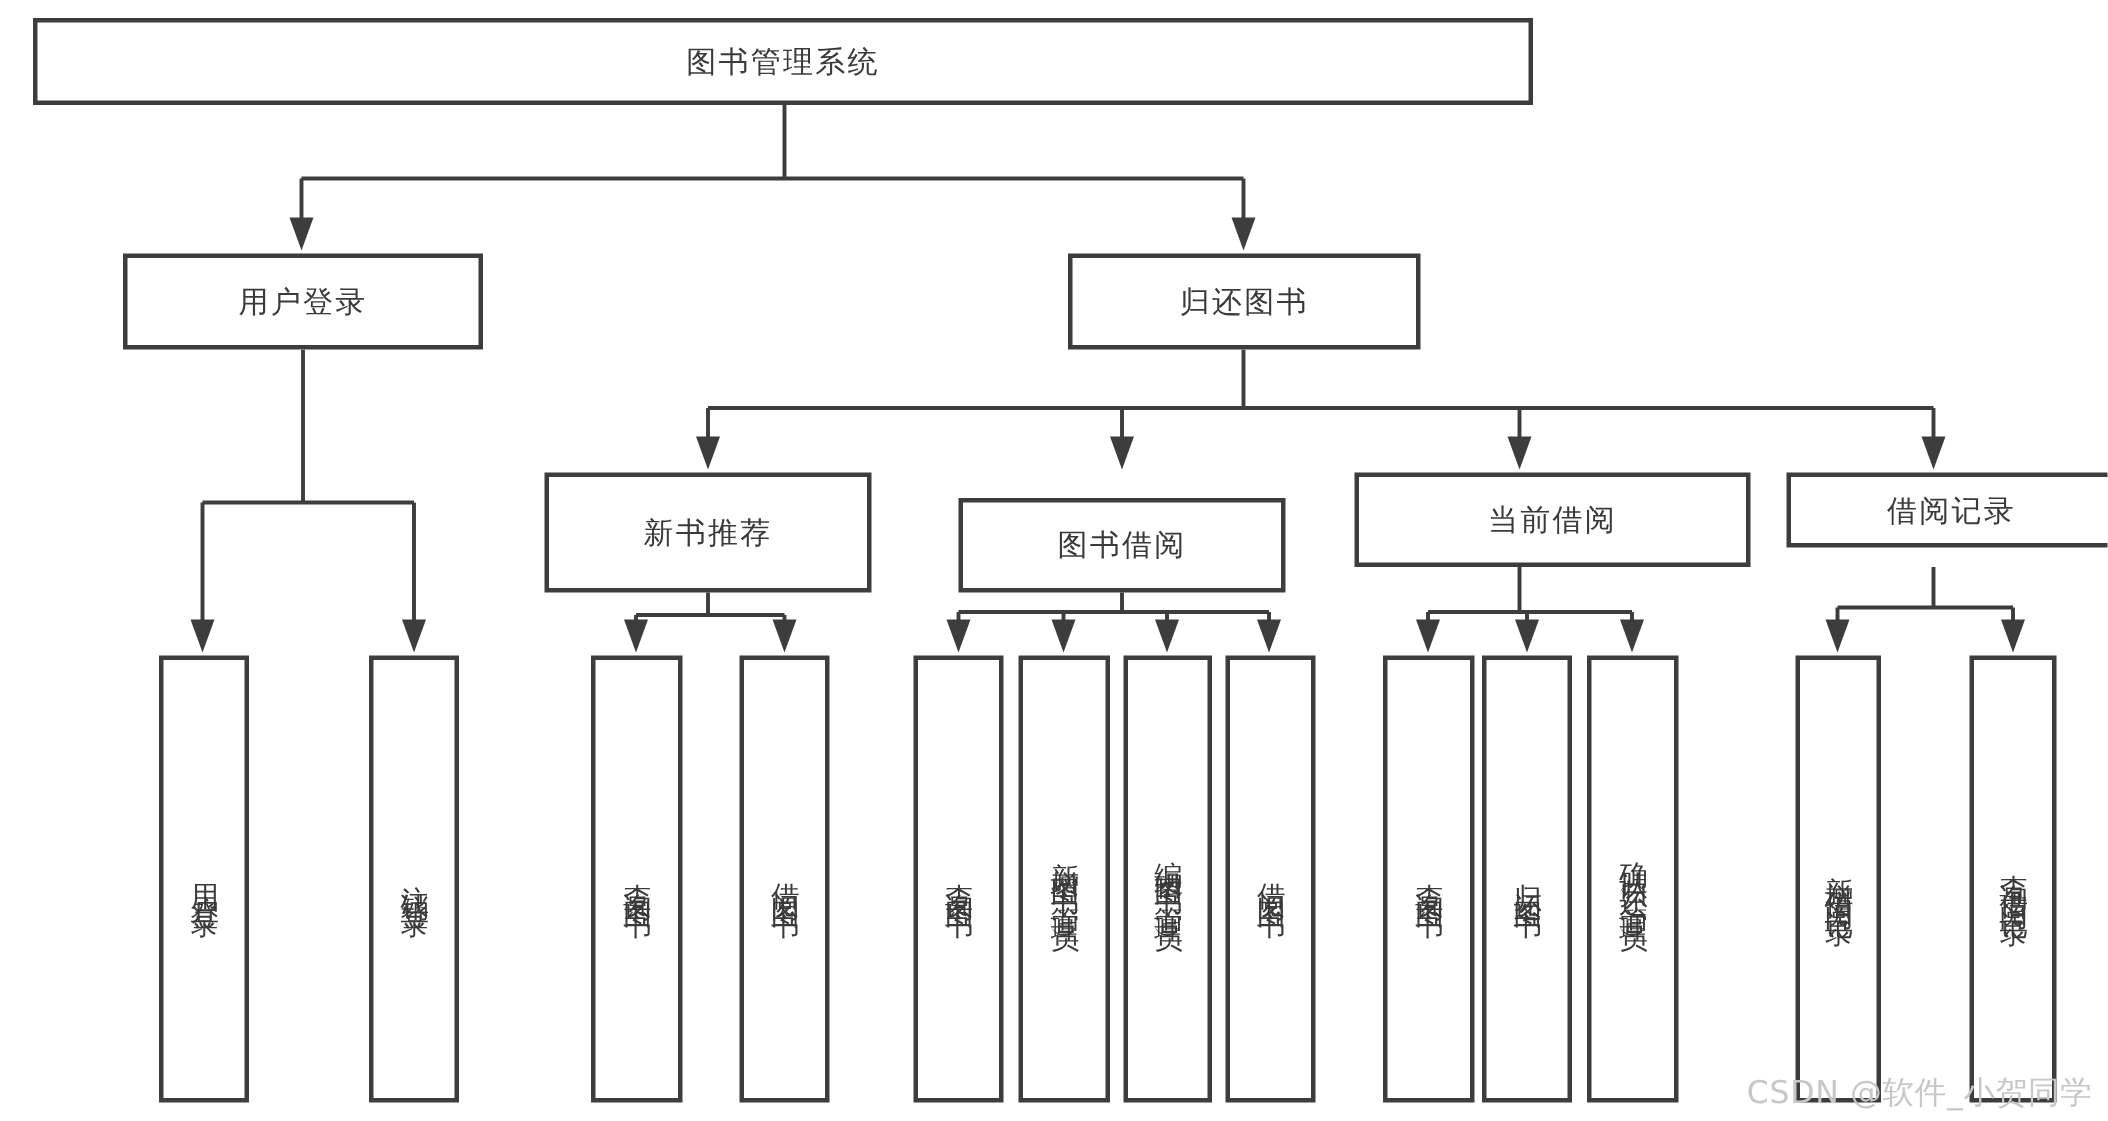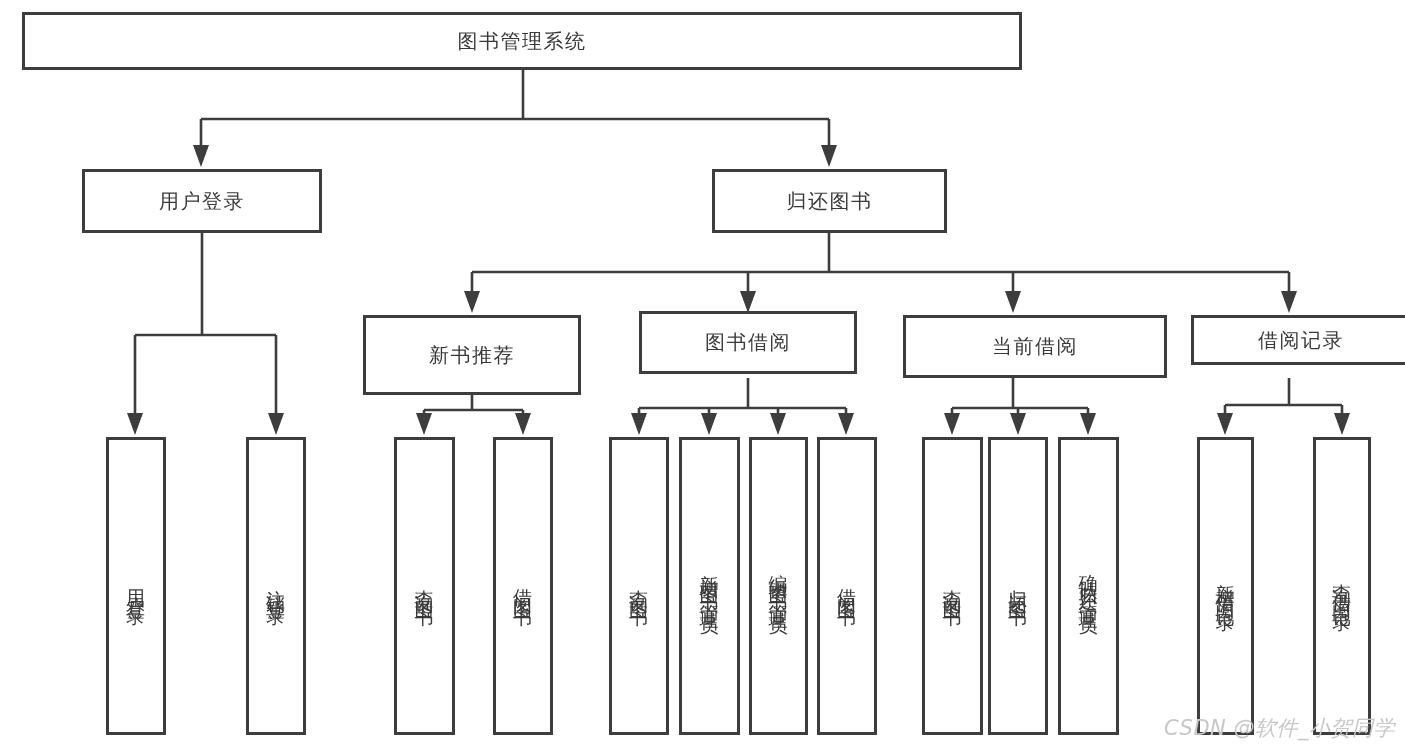--- a/index.html
+++ b/index.html
@@ -59,21 +59,20 @@
   }
   .watermark {
     position: absolute;
     right: 10px;
     bottom: 5px;
     font-size: 21px;
     color: var(--watermark);
     letter-spacing: 0.5px;
     z-index: 10;
     white-space: nowrap;
-    font-style: italic;
   }
 </style>
 </head>
 <body>
 
 <div class="canvas">
 
   <svg class="connectors" viewBox="0 0 1405 747" xmlns="http://www.w3.org/2000/svg">
     <path d="M523 70 V119
              M201 119 H829
@@ -127,21 +126,21 @@
   <div class="node nh" style="left:82px; top:169px; width:240px; height:64px">
     <span class="lbl">用户登录</span>
   </div>
   <div class="node nh" style="left:712px; top:169px; width:235px; height:64px">
     <span class="lbl">归还图书</span>
   </div>
 
   <div class="node nh" style="left:363px; top:315px; width:218px; height:80px">
     <span class="lbl">新书推荐</span>
   </div>
-  <div class="node nh" style="left:639px; top:311px; width:218px; height:63px">
+  <div class="node nh" style="left:639px; top:332px; width:218px; height:63px">
     <span class="lbl">图书借阅</span>
   </div>
   <div class="node nh" style="left:903px; top:315px; width:264px; height:63px">
     <span class="lbl">当前借阅</span>
   </div>
   <div class="node nh" style="left:1191px; top:315px; width:220px; height:50px">
     <span class="lbl">借阅记录</span>
   </div>
 
   <div class="node nv" style="left:106px; top:437px; width:60px; height:298px">

